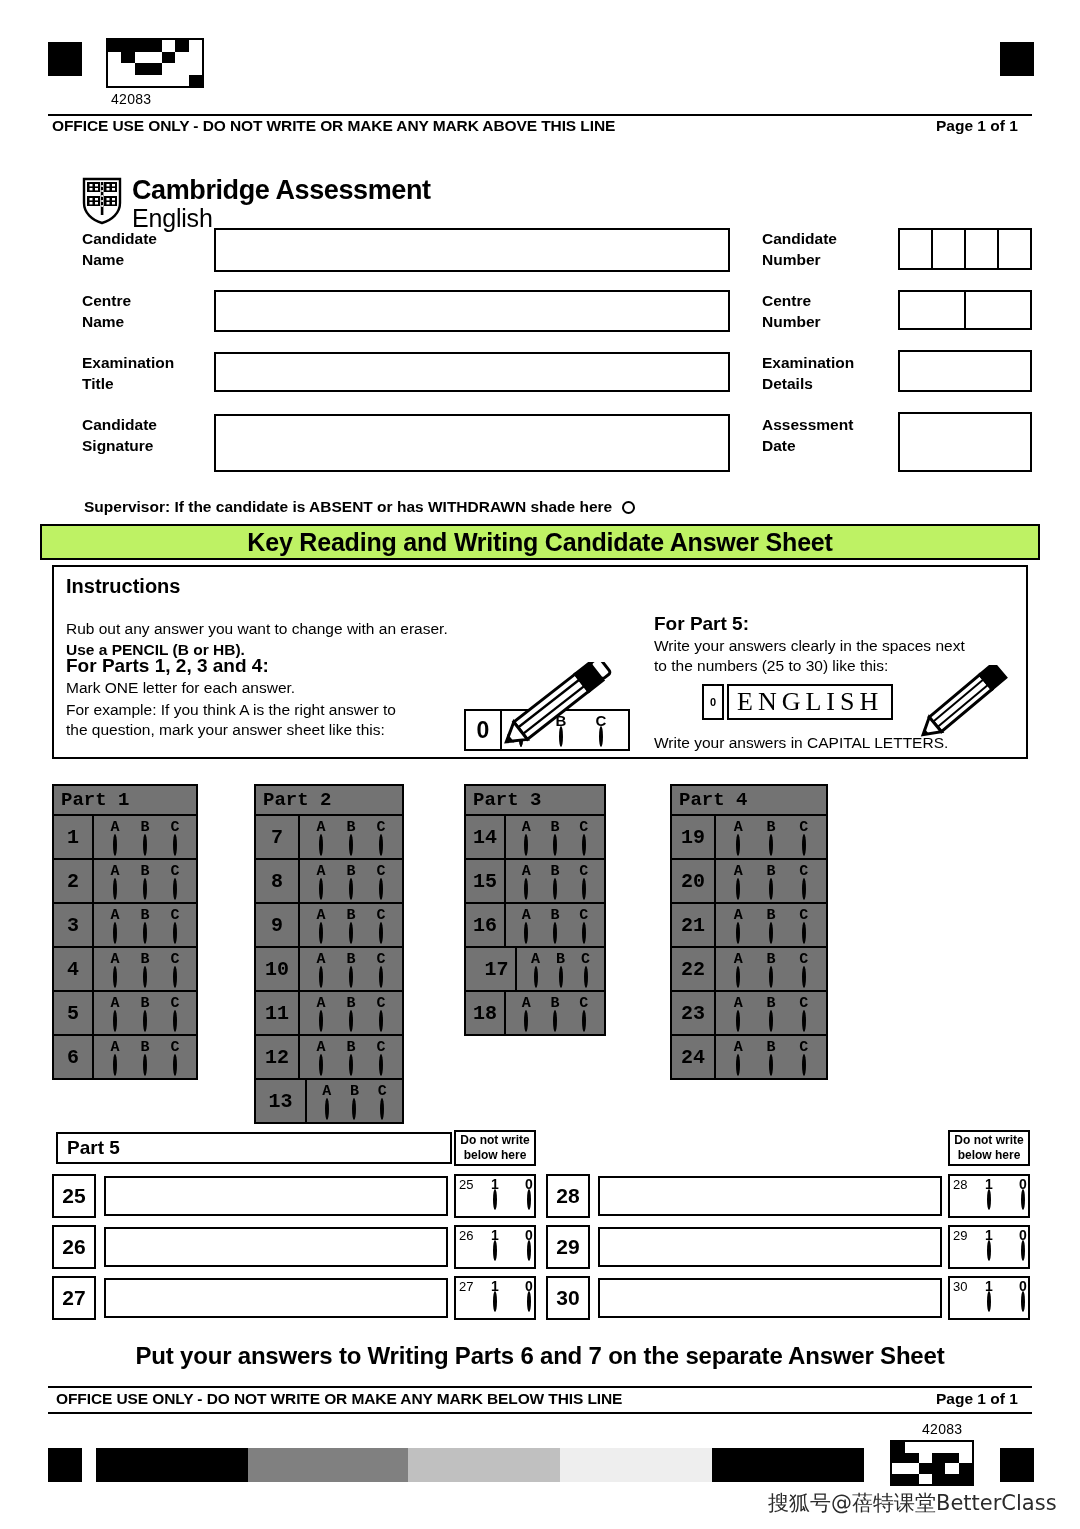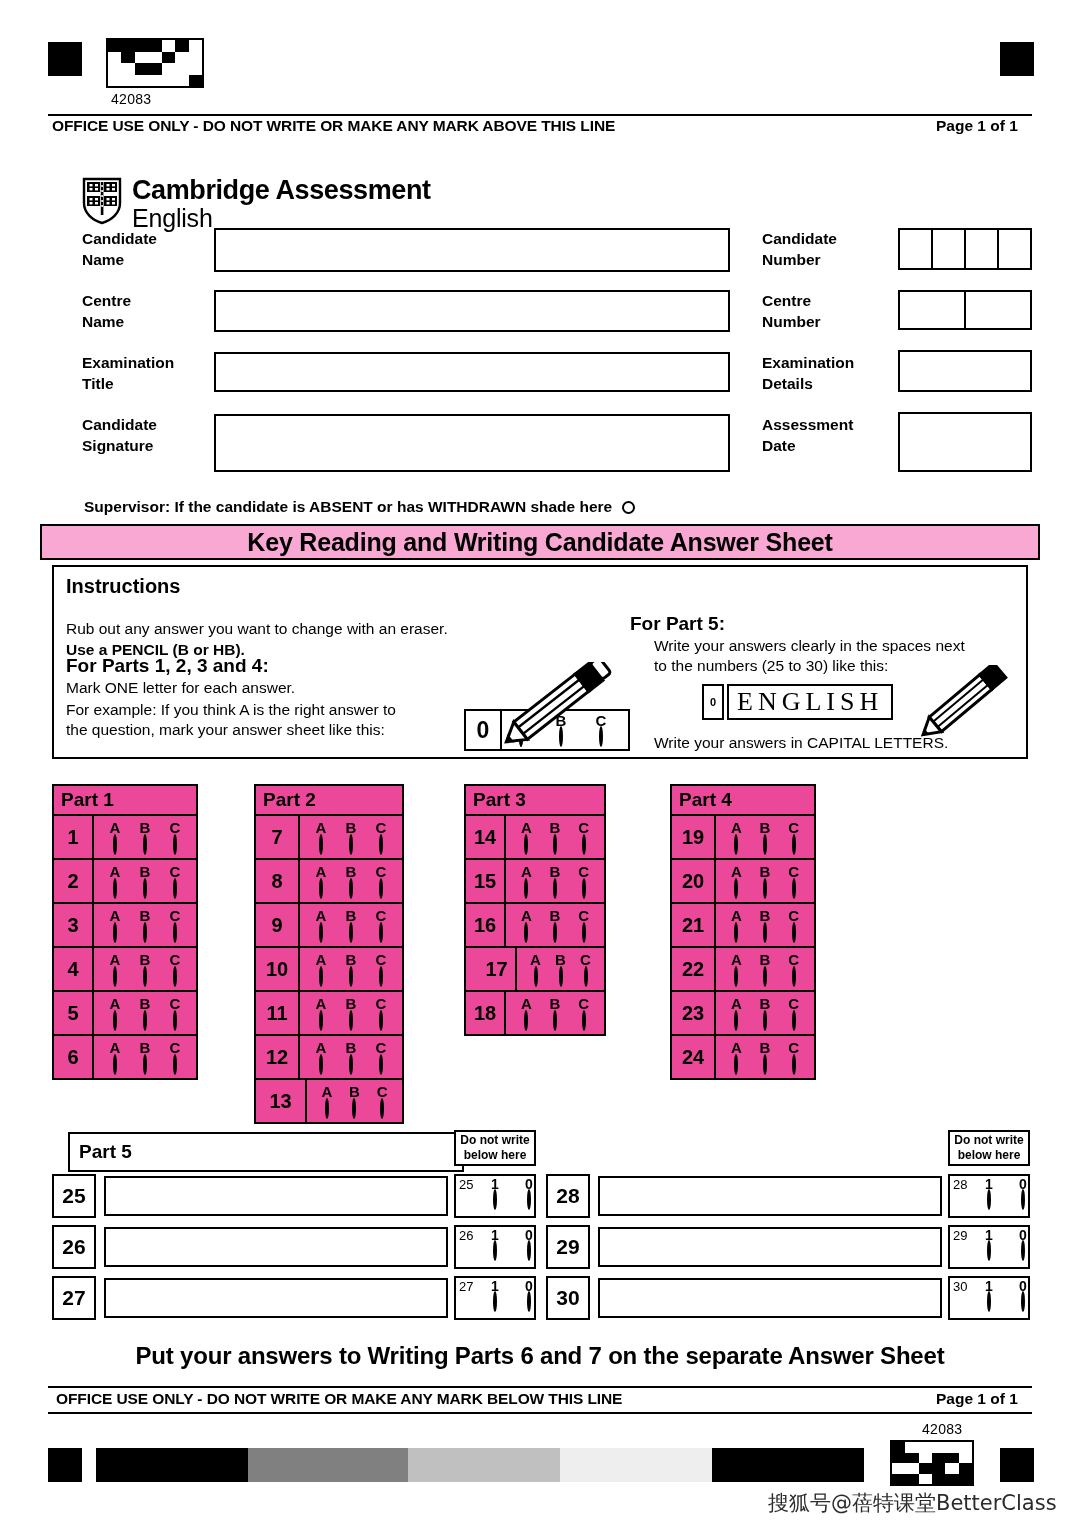--- a/index.html
+++ b/index.html
@@ -132,21 +132,21 @@
     position: absolute;
     left: 40px;
     top: 524px;
     width: 1000px;
     height: 36px;
     border: 2px solid #000;
     box-sizing: border-box;
     display: flex;
     align-items: center;
     justify-content: center;
-    background: #f9a8d4;
+    background: #bef264;
   }
   .title-bar span {
     font-size: 25px;
     font-weight: bold;
     letter-spacing: -0.2px;
   }
 
   
   .instr-box {
     position: absolute;
@@ -208,21 +208,22 @@
     display: flex; align-items: center;
     font-size: 26px; letter-spacing: 5px;
     font-family: "Liberation Serif", serif;
   }
 
   
   .part-block {
     position: absolute;
     border: 2px solid #000;
     box-sizing: border-box;
-    background: #ec4899;
+    background: #737373;
+    font-family: Liberation Mono, monospace;
   }
   .part-head {
     height: 28px;
     border-bottom: 2px solid #000;
     display: flex;
     align-items: center;
     padding-left: 7px;
     font-size: 19px;
     font-weight: bold;
   }
@@ -523,21 +524,21 @@
         <rect x="20" y="30" width="78" height="22" fill="#ffffff" stroke="#000" stroke-width="3"></rect>
         <line x1="20" y1="37" x2="98" y2="37" stroke="#000" stroke-width="2.4"></line>
         <line x1="20" y1="45" x2="98" y2="45" stroke="#000" stroke-width="2.4"></line>
         <polygon points="20,30 2,41 20,52" fill="#ffffff" stroke="#000" stroke-width="3"></polygon>
         <polygon points="8,35.5 2,41 8,46.5" fill="#000"></polygon>
         <rect x="98" y="30" width="18" height="22" fill="#000" stroke="#000" stroke-width="3"></rect>
         <rect x="116" y="31" width="11" height="20" rx="3" fill="#ffffff" stroke="#000" stroke-width="3"></rect>
       </g>
     </svg>
 
-    <div class="abs instr-h2" style="left:576px; top:44px;">For Part 5:</div>
+    <div class="abs instr-h2" style="left:600px; top:44px;">For Part 5:</div>
     <div class="abs instr-n" style="left:600px; top:69px;">Write your answers clearly in the spaces next
 to the numbers (25 to 30) like this:</div>
 
     <div class="eng-row" style="left:648px; top:117px; height:36px;">
       <div class="eng-zero">0</div>
       <div class="eng-word">ENGLISH</div>
     </div>
 
     <svg class="pencil" style="left:855px; top:98px; width:110px; height:72px;" viewBox="0 0 110 72">
       <g transform="rotate(-40 55 36)">
@@ -700,21 +701,21 @@
         </div>
         <div class="q-row">
           <div class="q-num" style="width: 40px;">18</div>
           <div class="q-opts">
             <div class="q-opt"><span class="ltr">A</span><span class="bub"></span></div>
             <div class="q-opt"><span class="ltr">B</span><span class="bub"></span></div>
             <div class="q-opt"><span class="ltr">C</span><span class="bub"></span></div>
           </div>
         </div>
       </div>
-      <div class="part-block" style="left: 670px; top: 784px; width: 146px;">
+      <div class="part-block" style="left: 670px; top: 784px; width: 158px;">
         <div class="part-head">Part 4</div>
         <div class="q-row">
           <div class="q-num" style="width: 44px;">19</div>
           <div class="q-opts">
             <div class="q-opt"><span class="ltr">A</span><span class="bub"></span></div>
             <div class="q-opt"><span class="ltr">B</span><span class="bub"></span></div>
             <div class="q-opt"><span class="ltr">C</span><span class="bub"></span></div>
           </div>
         </div>
         <div class="q-row">
@@ -754,21 +755,21 @@
           <div class="q-opts">
             <div class="q-opt"><span class="ltr">A</span><span class="bub"></span></div>
             <div class="q-opt"><span class="ltr">B</span><span class="bub"></span></div>
             <div class="q-opt"><span class="ltr">C</span><span class="bub"></span></div>
           </div>
         </div>
       </div>
     </div>
 
   <div id="part5-layer">
-      <div class="p5-head" style="left: 68px; top: 1132px; width: 396px; height: 40px;">Part 5</div>
+      <div class="p5-head" style="left: 56px; top: 1132px; width: 396px; height: 32px;">Part 5</div>
       <div class="dnw-box" style="left: 454px; top: 1130px; width: 82px; height: 36px;">Do not write<br>below here</div>
       <div class="dnw-box" style="left: 948px; top: 1130px; width: 82px; height: 36px;">Do not write<br>below here</div>
       <div class="p5-num" style="left: 52px; top: 1174px; width: 44px; height: 44px;">25</div>
       <div class="p5-write" style="left: 104px; top: 1176px; width: 344px; height: 40px;"></div>
       <div class="p5-score" style="left: 454px; top: 1174px; width: 82px; height: 44px;">
         <span class="qid">25</span>
         <span class="sc" style="left: 28px; top: 1px;"><span class="ltr">1</span><span class="bub"></span></span>
         <span class="sc" style="left: 62px; top: 1px;"><span class="ltr">0</span><span class="bub"></span></span>
       </div>
       <div class="p5-num" style="left: 52px; top: 1225px; width: 44px; height: 44px;">26</div>

